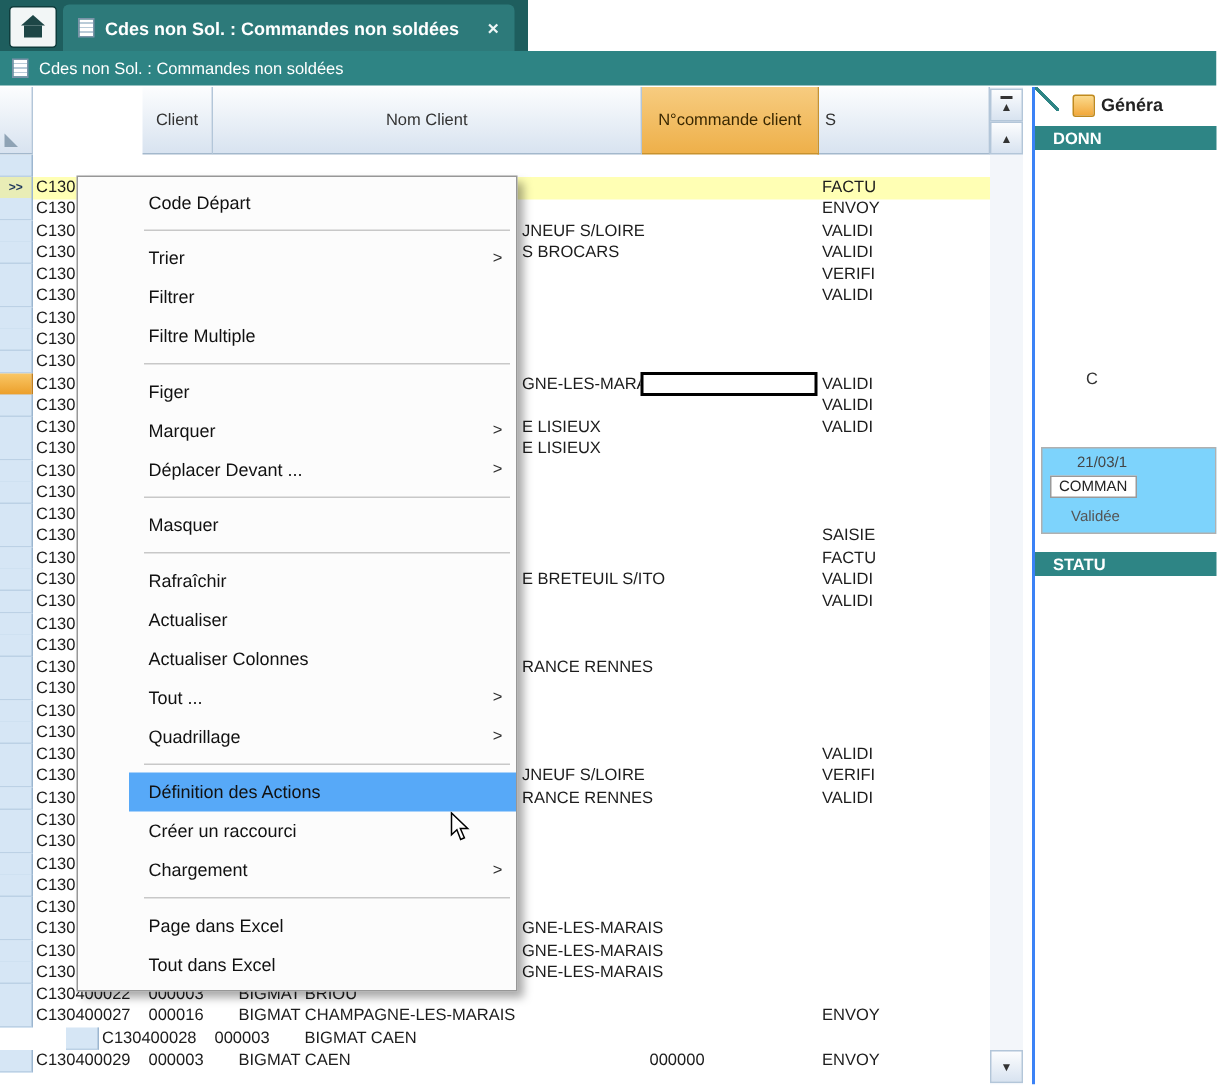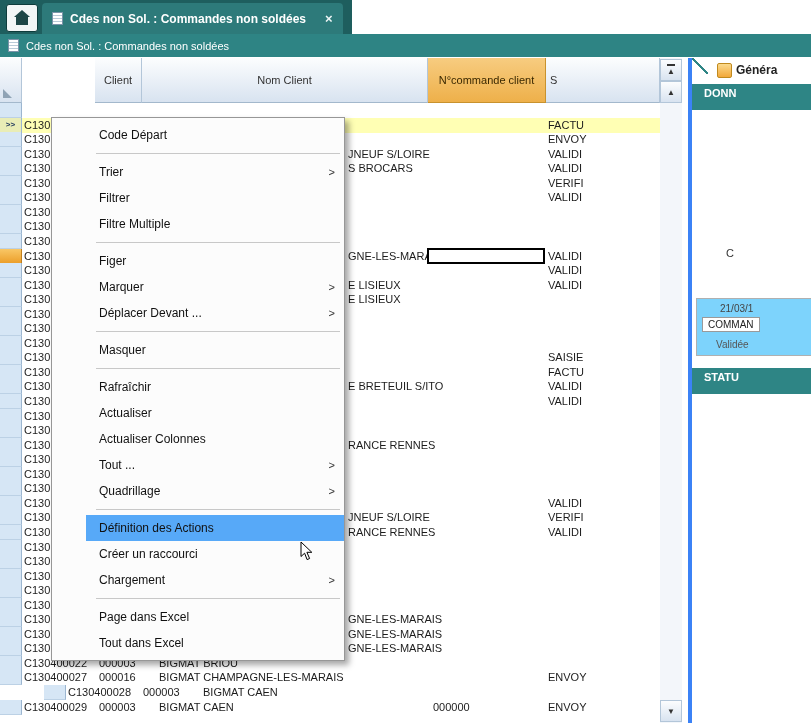--- a/index.html
+++ b/index.html
@@ -74,27 +74,27 @@
         box-shadow:4px 4px 6px rgba(0,0,0,.35);padding:4px 0;box-sizing:border-box;z-index:10}
   .mi{height:26px;line-height:26px;padding-left:47px;font-size:12px;color:#111;position:relative}
   .mi.hl{background:linear-gradient(to right,transparent 34px,#57a9f8 34px)}
   .mi .arr{position:absolute;right:9px;top:0;font-size:11px;color:#333}
   .msep{height:1px;background:#c8c8c8;margin:5px 4px 5px 44px}
 
   .cursor{position:absolute;left:300px;top:541px;z-index:20}
 
   
   .panel{position:absolute;left:688px;top:58px;width:123px;height:665px;background:#fff;
-         border-left:4px solid #3b82f6;box-sizing:border-box}
+         border-left:2px solid #3b82f6;box-sizing:border-box}
   .panel-diag{position:absolute;left:0;top:0;width:16px;height:16px;
          background:linear-gradient(to top right,transparent 45%,#2e8585 45%,#2e8585 55%,transparent 55%)}
   .panel-ico{position:absolute;left:25px;top:5px;width:13px;height:13px;border-radius:2px;
          background:linear-gradient(#fbda8d,#f2a83a);border:1px solid #c08a1e}
   .panel-title-label{position:absolute;left:44px;top:5px;font-size:12px;font-weight:bold;color:#222}
-  .psec{position:absolute;left:0;width:122px;height:26px;background:#2e8585;color:#fff;font-size:11px;
+  .psec{position:absolute;left:0;width:122px;height:16px;background:#2e8585;color:#fff;font-size:11px;
         font-weight:bold;line-height:18px;padding-left:12px;box-sizing:border-box}
   #sec-donn{top:26px}
   #sec-statut{top:310px}
   .pfield{position:absolute;left:34px;top:189px;font-size:11px;color:#333}
   .pbox{position:absolute;left:4px;top:240px;width:117px;height:58px;border:1px solid #b0b0b0;
         background:#7dd3fc;box-sizing:border-box}
   .pbox-date{position:absolute;left:23px;top:4px;font-size:10px;color:#444}
   .pbox-tag{position:absolute;left:5px;top:18px;border:1px solid #9a9a9a;background:#fff;
             font-size:10px;padding:1px 5px;color:#222}
   .pbox-state{position:absolute;left:19px;top:40px;font-size:10px;color:#555}

